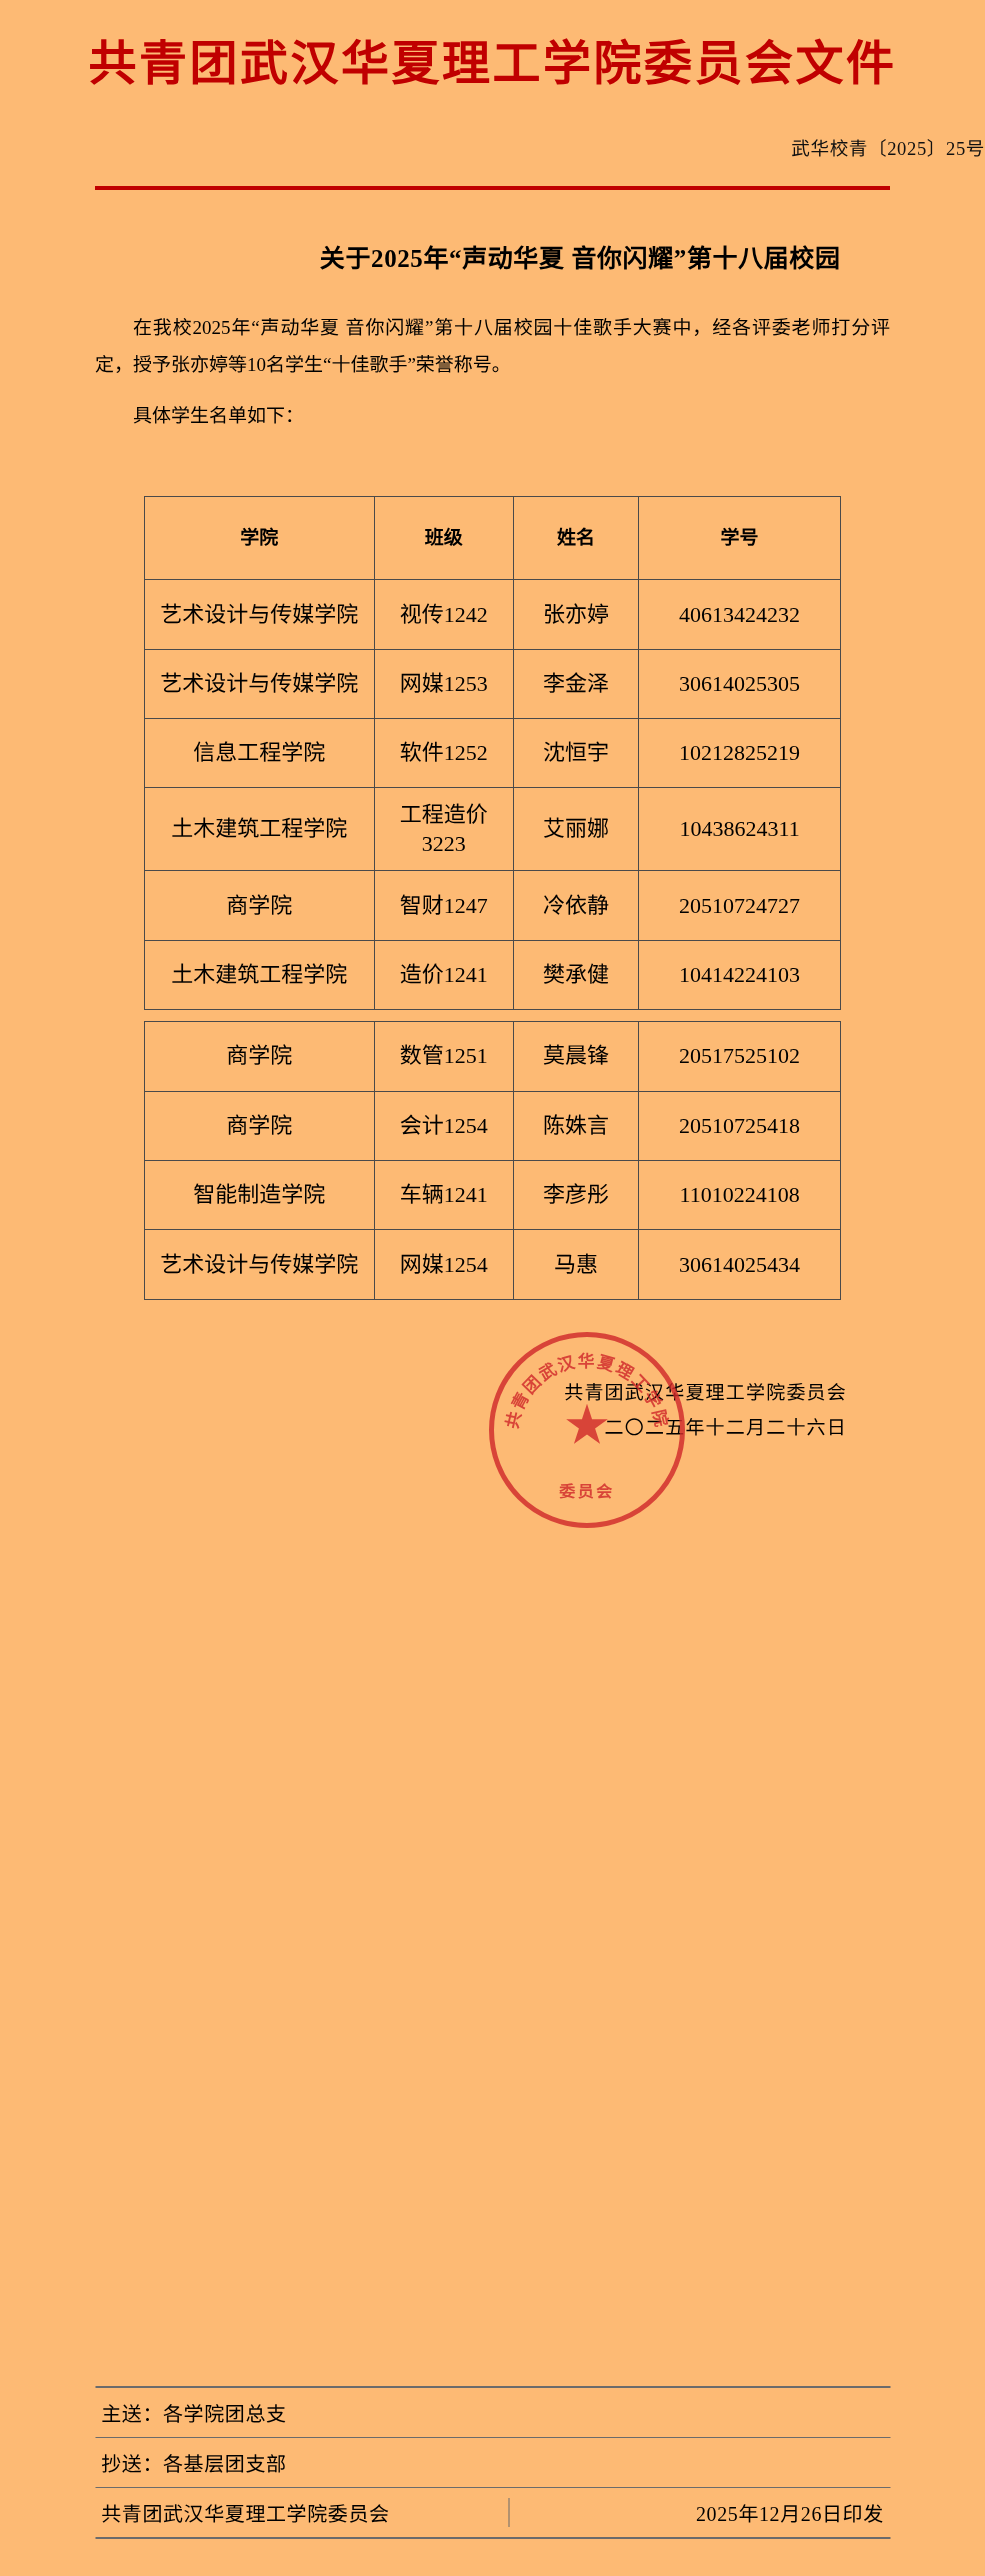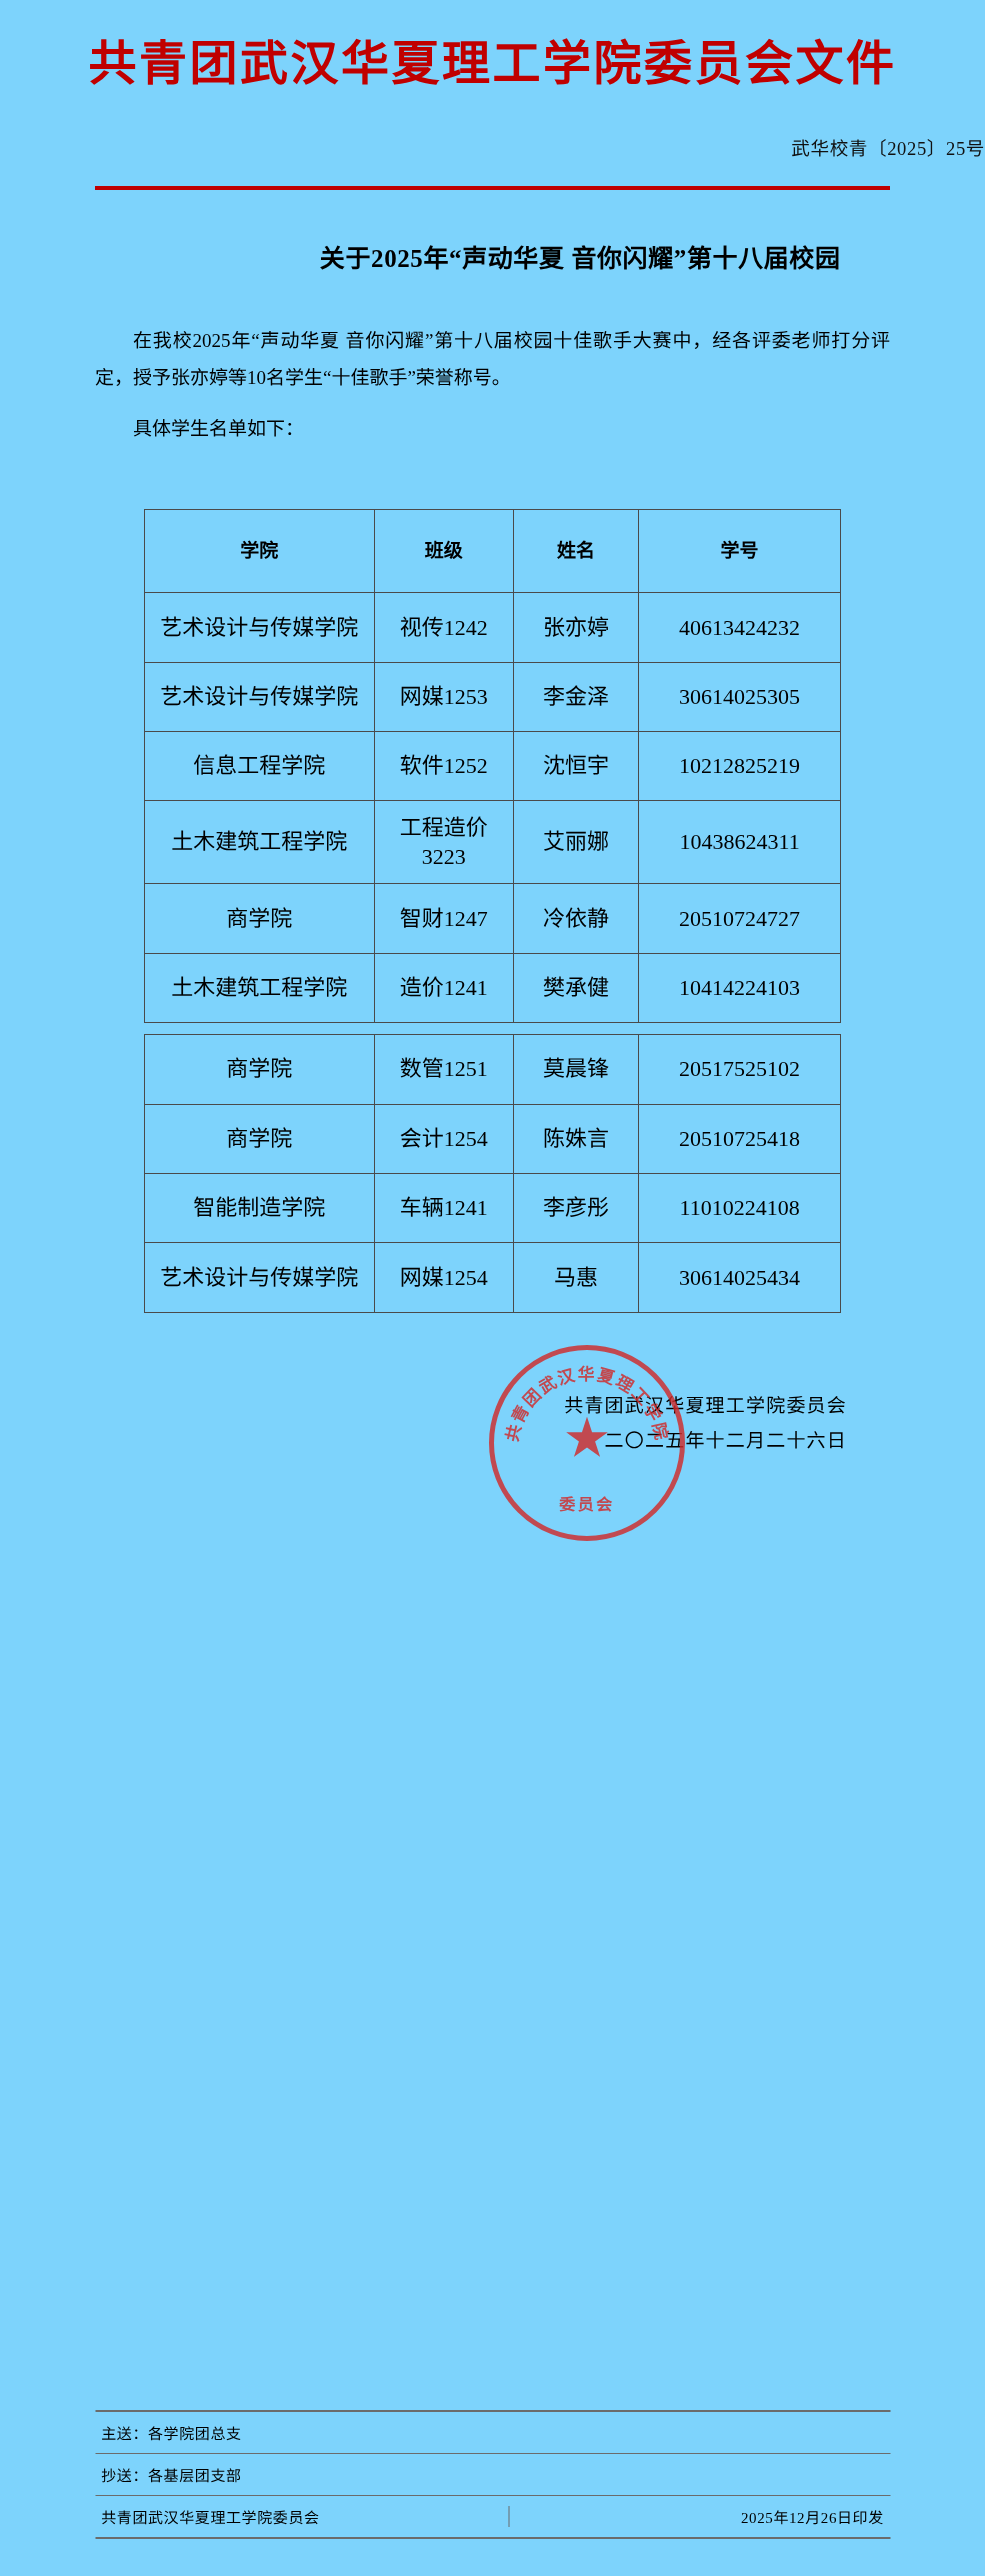--- a/index.html
+++ b/index.html
@@ -7,21 +7,21 @@
     padding: 0;
     background: #d8d8d8;
   }
   body {
     font-family: "Liberation Serif", "DejaVu Serif", serif;
   }
   .page {
     width: 985px;
     min-height: 2576px;
     margin: 0 auto;
-    background: #7dd3fc;
+    background: #fdba74;
     position: relative;
     box-sizing: border-box;
     padding: 0;
   }
   
   .doc-header {
     padding-top: 36px;
     text-align: center;
   }
   .doc-title {
@@ -52,21 +52,21 @@
     text-align: right;
     font-size: 25px;
     font-weight: bold;
     line-height: 1.65;
     color: #000;
     letter-spacing: 0.6px;
   }
   
   .body-text {
     width: 795px;
-    margin: 43px auto 0 auto;
+    margin: 30px auto 0 auto;
     font-size: 19px;
     line-height: 1.95;
     color: #000;
     text-align: justify;
   }
   .body-text p {
     margin: 0 0 13.7px 0;
     text-indent: 2em;
   }
   
@@ -160,21 +160,21 @@
     bottom: 37px;
   }
   .footer .f-rule {
     height: 1.9px;
     background: #6b6b6b;
     width: 100%;
   }
   .footer .f-row {
     display: flex;
     align-items: center;
-    font-size: 15px;
+    font-size: 20px;
     color: #000;
     padding: 10px 6.2px;
     letter-spacing: 0.6px;
   }
   .footer .f-row.borderline {
     border-bottom: 1.9px solid #6b6b6b;
   }
   .footer .f-row .f-left {
     flex: 0 0 52%;
   }

